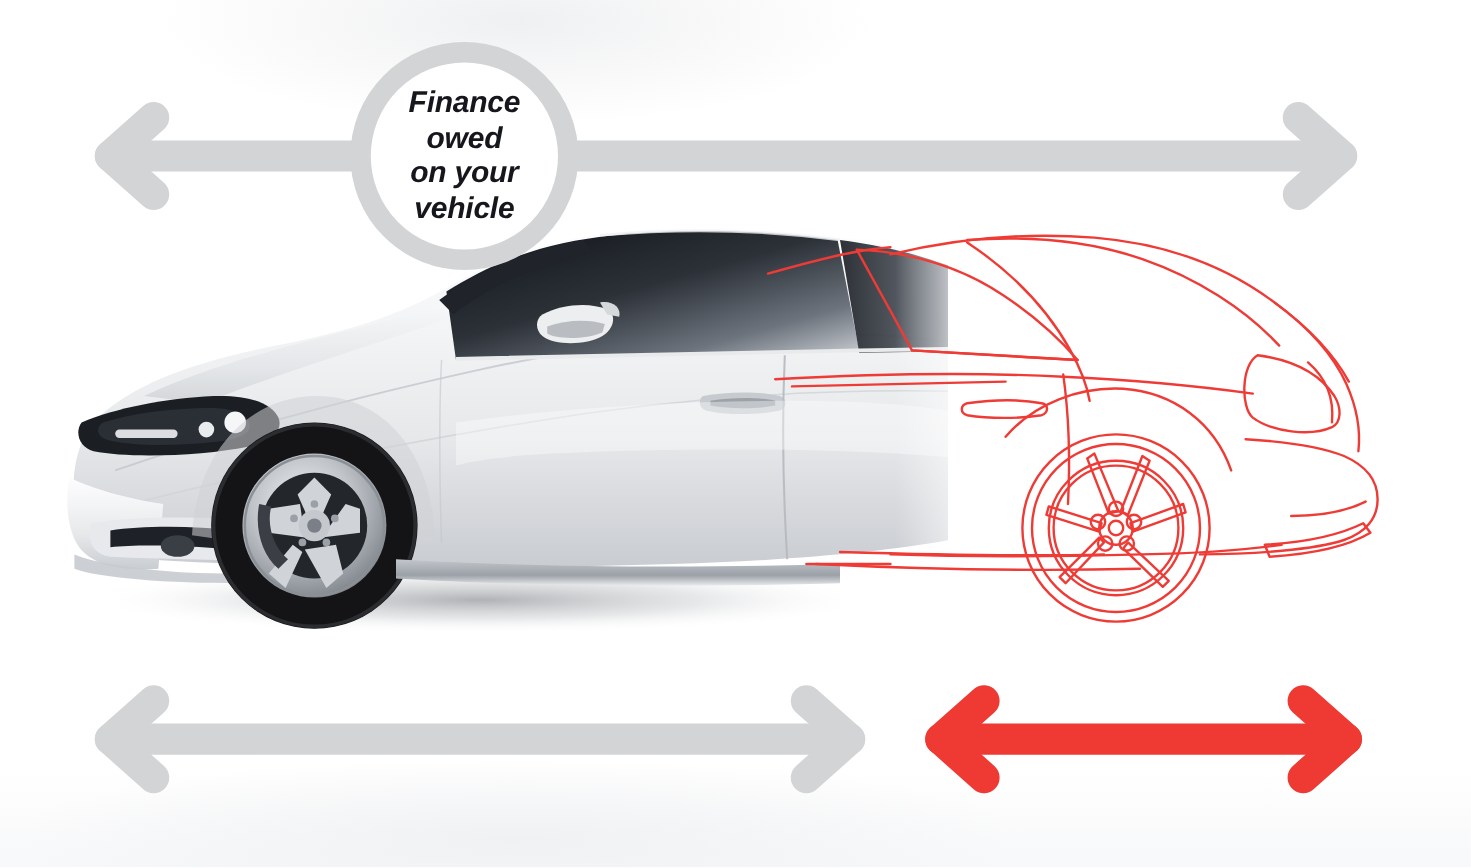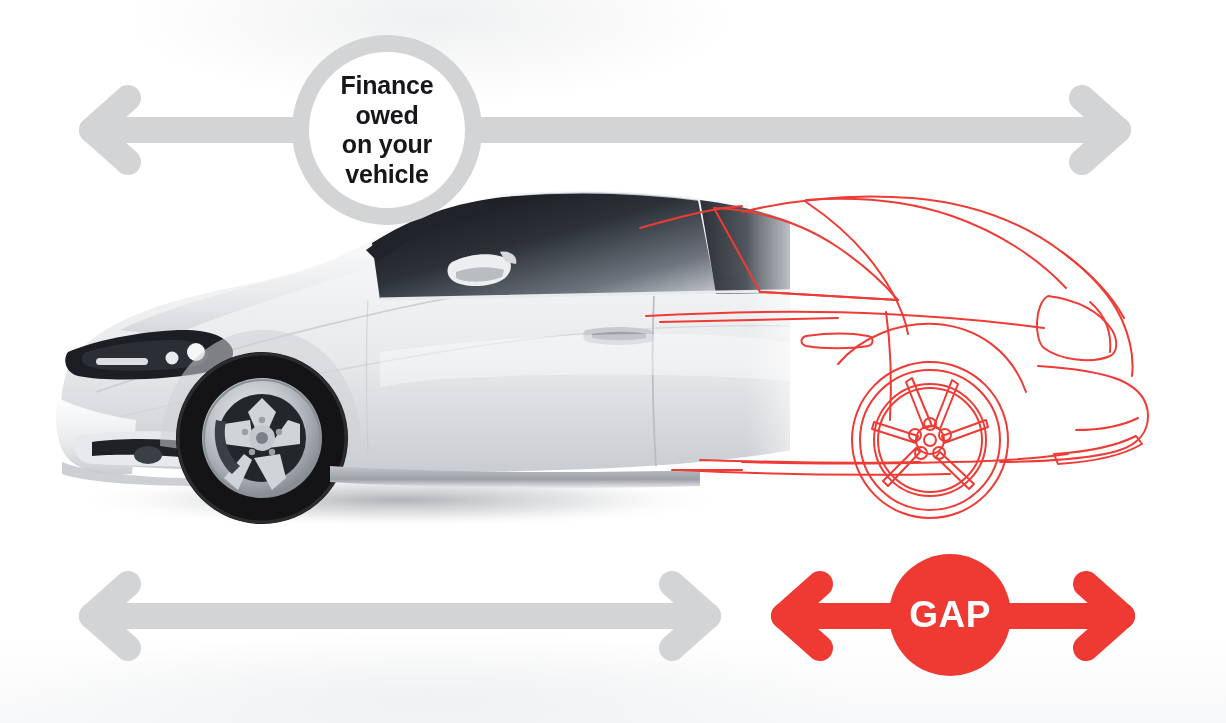--- a/index.html
+++ b/index.html
@@ -51,20 +51,21 @@
 
   
   .circle-node {
     position: absolute;
     border-radius: 50%;
     display: flex;
     align-items: center;
     justify-content: center;
     text-align: center;
     box-sizing: border-box;
+    font-style: italic;
   }
   #finance-circle {
     left: 292px; top: 35px;
     width: 190px; height: 190px;
     border: 17px solid #d2d4d6;
     background: #ffffff;
   }
   #payout-circle {
     left: 299px; top: 525px;
     width: 179px; height: 179px;
@@ -370,17 +371,14 @@
   </div>
 
   <div class="circle-node" id="finance-circle">
     <span class="circle-label">Finance
 owed
 on your
 vehicle</span>
   </div>
 
 
-  <div class="circle-node" id="gap-circle">
-    <span class="circle-label">GAP</span>
-  </div>
 
 </div>
 
 </body></html>

